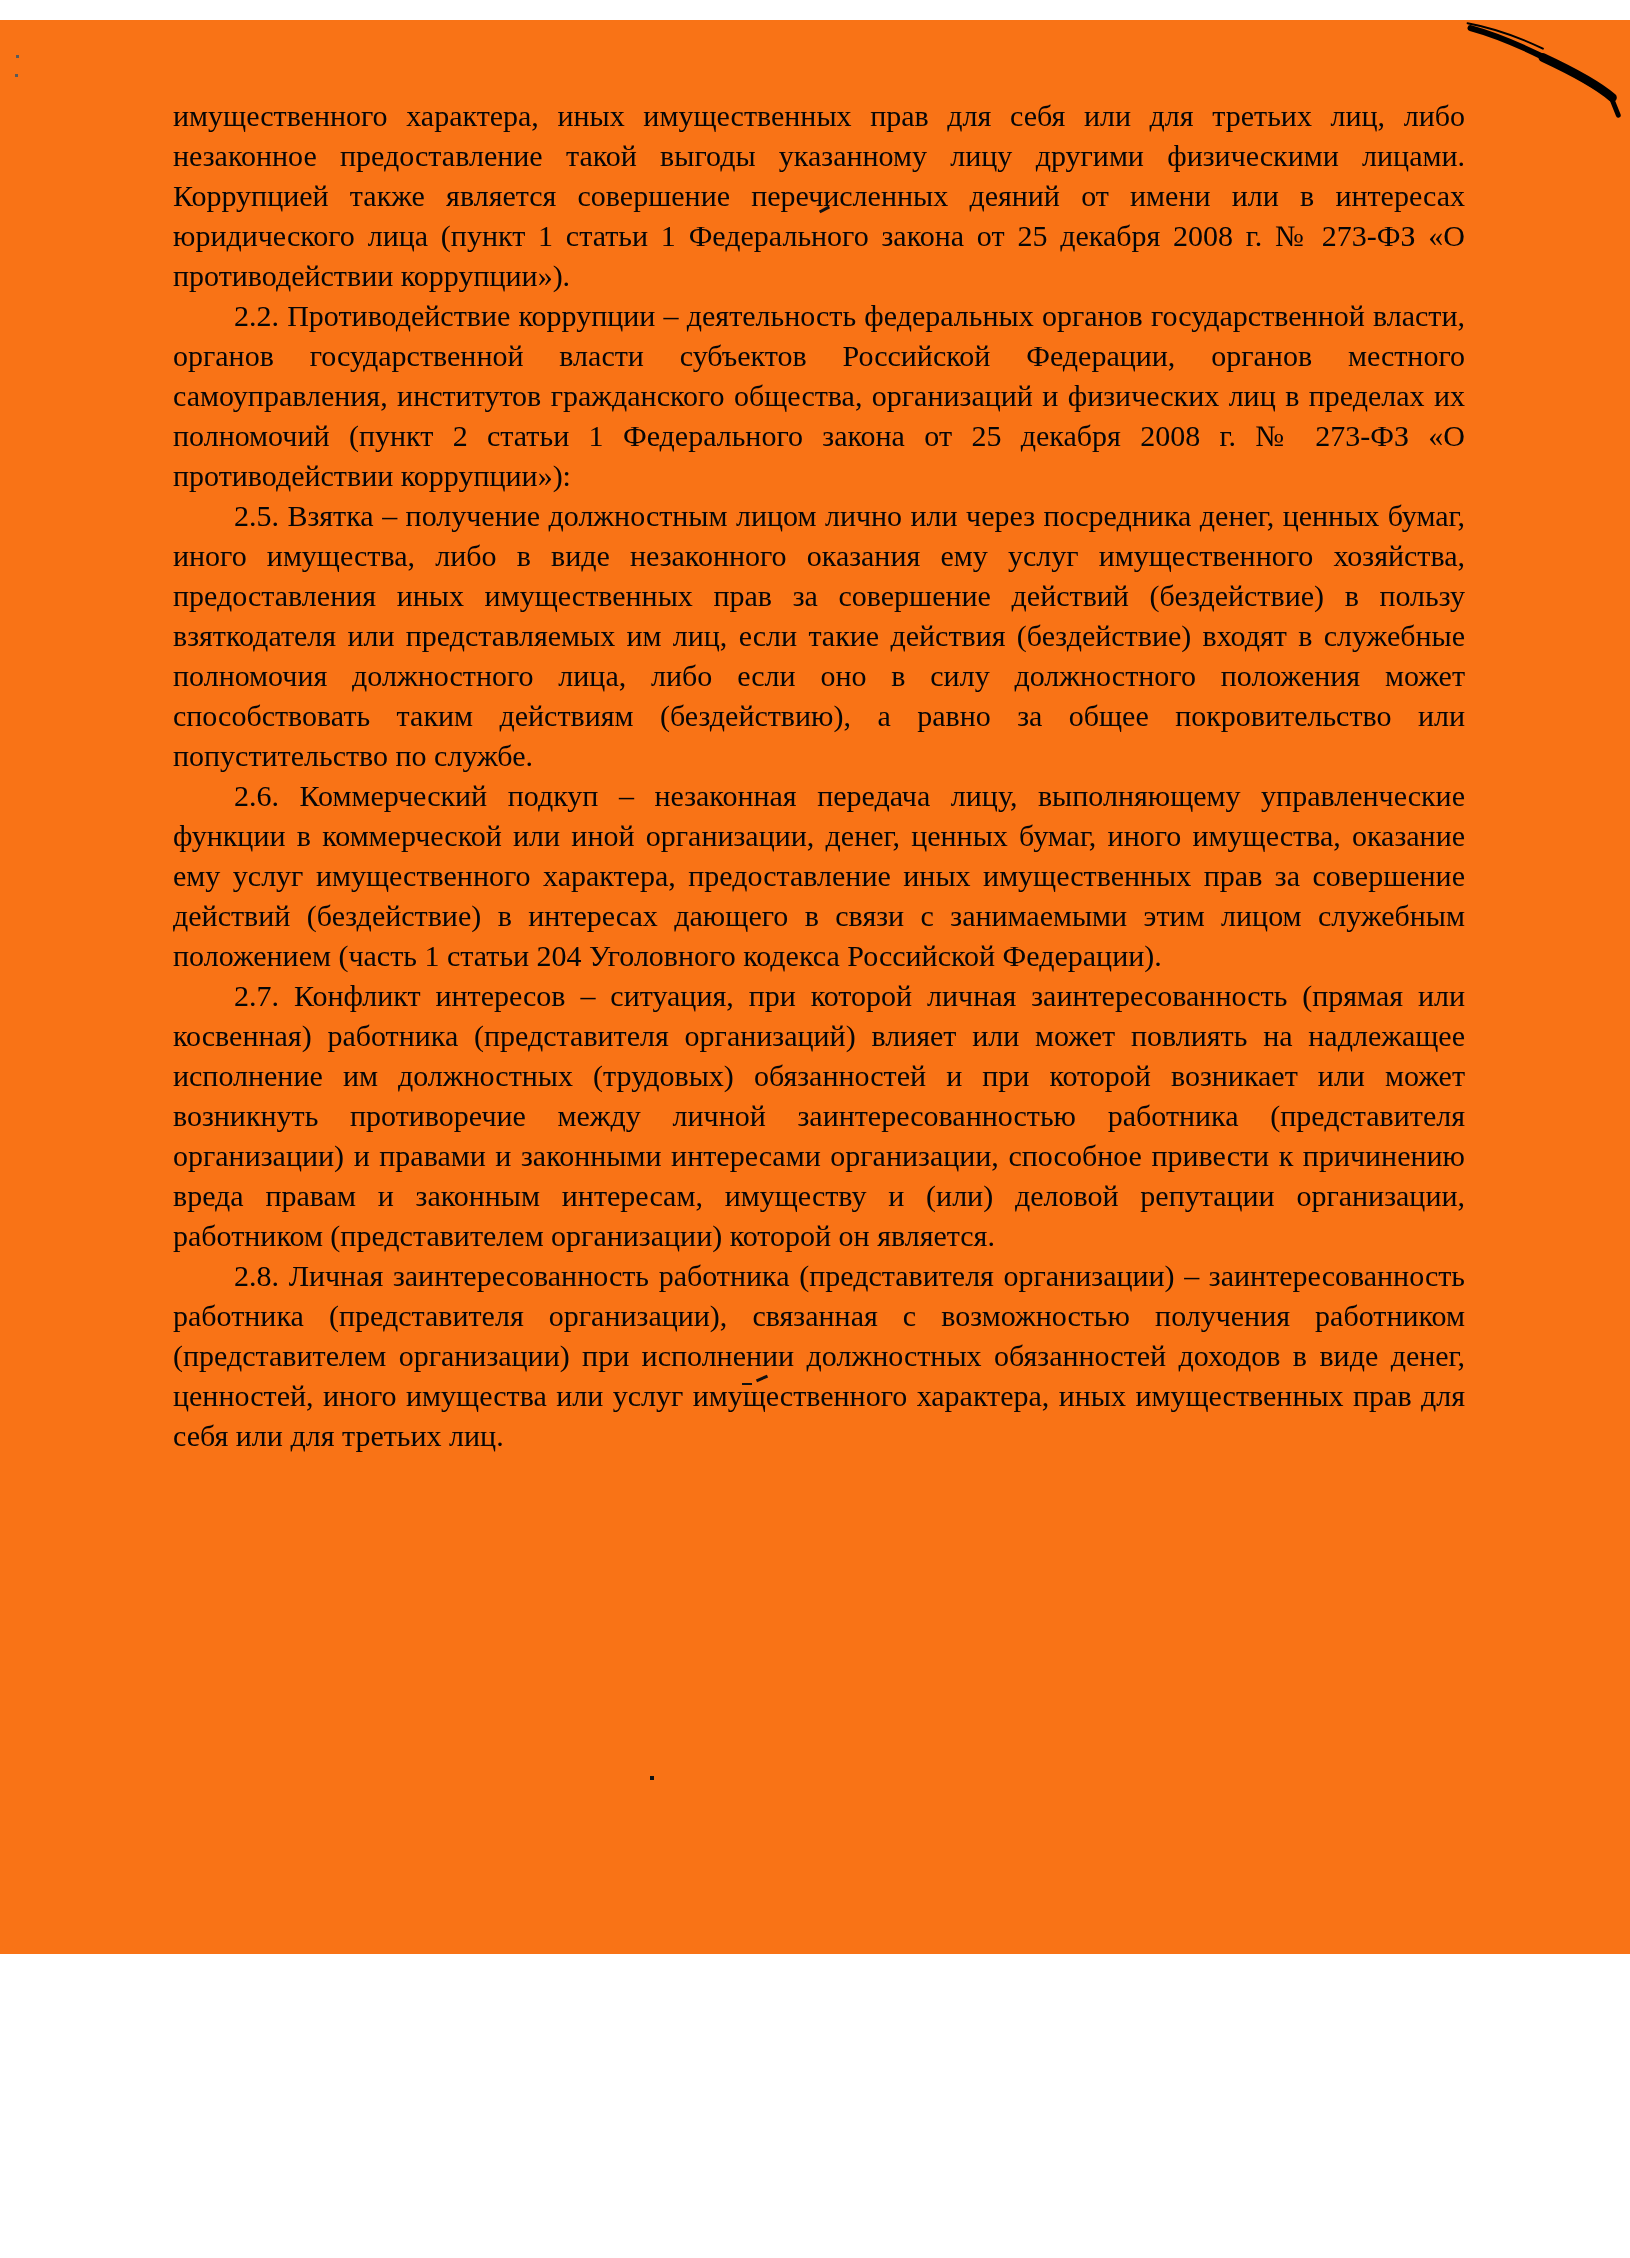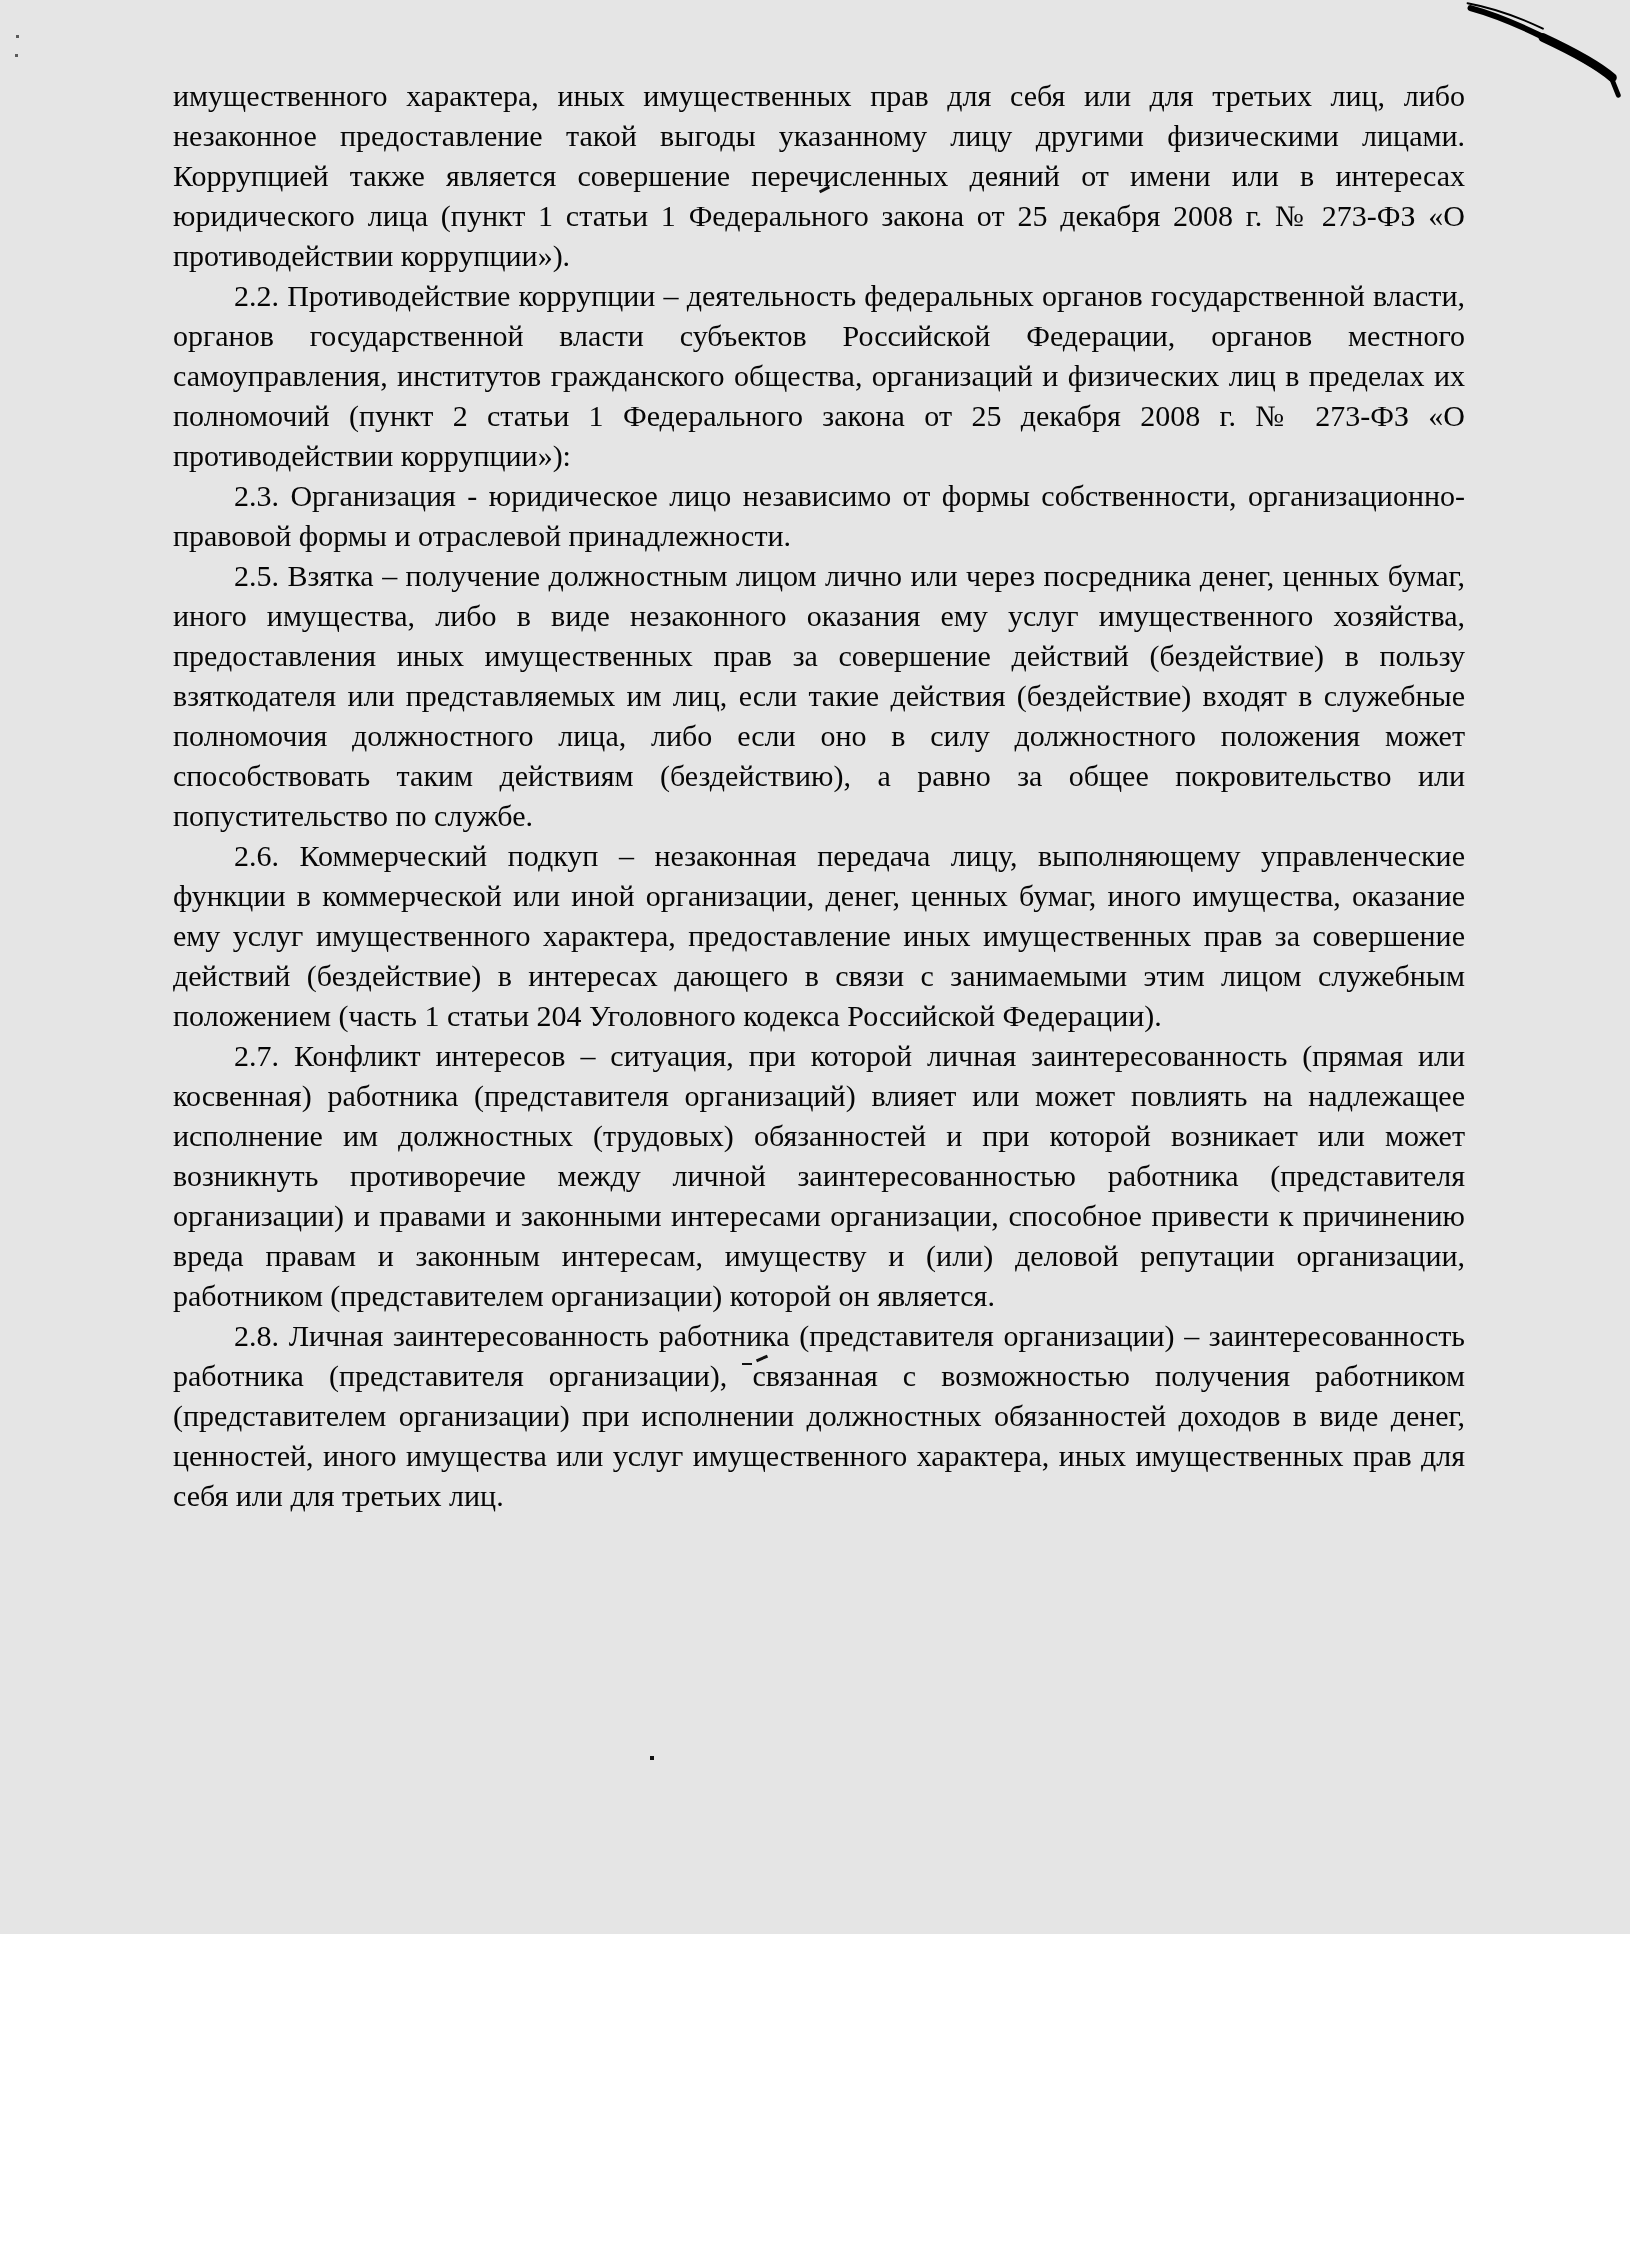--- a/index.html
+++ b/index.html
@@ -5,23 +5,24 @@
 <style>
   html, body {
     margin: 0;
     padding: 0;
     background: #ffffff;
   }
   .page {
     position: relative;
     width: 1631px;
     height: 1934px;
-    background: #e5e5e5;
+    background: #f97316;
     overflow: hidden;
     font-family: "Liberation Serif", "DejaVu Serif", serif;
+    margin-top: 20px;
   }
   .text-block {
     position: absolute;
     left: 173px;
     top: 76px;
     width: 1292px;
     color: #060606;
     font-size: 30px;
     line-height: 40px;
     text-align: justify;
@@ -73,21 +74,20 @@
   <div class="speck s1"></div>
   <div class="speck s2"></div>
   <div class="ink-mark m1"></div>
   <div class="ink-mark m2"></div>
   <div class="ink-mark m3"></div>
   <div class="ink-mark m4"></div>
 
   <div class="text-block">
     <p class="cont">имущественного характера, иных имущественных прав для себя или для третьих лиц, либо незаконное предоставление такой выгоды указанному лицу другими физическими лицами. Коррупцией также является совершение перечисленных деяний от имени или в интересах юридического лица (пункт 1 статьи 1 Федерального закона от 25 декабря 2008 г. № 273-ФЗ «О противодействии коррупции»).</p>
     <p>2.2. Противодействие коррупции – деятельность федеральных органов государственной власти, органов государственной власти субъектов Российской Федерации, органов местного самоуправления, институтов гражданского общества, организаций и физических лиц в пределах их полномочий (пункт 2 статьи 1 Федерального закона от 25 декабря 2008 г. № 273-ФЗ «О противодействии коррупции»):</p>
-    <p>2.3. Организация - юридическое лицо независимо от формы собственности, организационно-правовой формы и отраслевой принадлежности.</p>
     <p>2.5. Взятка – получение должностным лицом лично или через посредника денег, ценных бумаг, иного имущества, либо в виде незаконного оказания ему услуг имущественного хозяйства, предоставления иных имущественных прав за совершение действий (бездействие) в пользу взяткодателя или представляемых им лиц, если такие действия (бездействие) входят в служебные полномочия должностного лица, либо если оно в силу должностного положения может способствовать таким действиям (бездействию), а равно за общее покровительство или попустительство по службе.</p>
     <p>2.6. Коммерческий подкуп – незаконная передача лицу, выполняющему управленческие функции в коммерческой или иной организации, денег, ценных бумаг, иного имущества, оказание ему услуг имущественного характера, предоставление иных имущественных прав за совершение действий (бездействие) в интересах дающего в связи с занимаемыми этим лицом служебным положением (часть 1 статьи 204 Уголовного кодекса Российской Федерации).</p>
     <p>2.7. Конфликт интересов – ситуация, при которой личная заинтересованность (прямая или косвенная) работника (представителя организаций) влияет или может повлиять на надлежащее исполнение им должностных (трудовых) обязанностей и при которой возникает или может возникнуть противоречие между личной заинтересованностью работника (представителя организации) и правами и законными интересами организации, способное привести к причинению вреда правам и законным интересам, имуществу и (или) деловой репутации организации, работником (представителем организации) которой он является.</p>
     <p>2.8. Личная заинтересованность работника (представителя организации) – заинтересованность работника (представителя организации), связанная с возможностью получения работником (представителем организации) при исполнении должностных обязанностей доходов в виде денег, ценностей, иного имущества или услуг имущественного характера, иных имущественных прав для себя или для третьих лиц.</p>
   </div>
 
 </div>
 
 
 </body></html>

